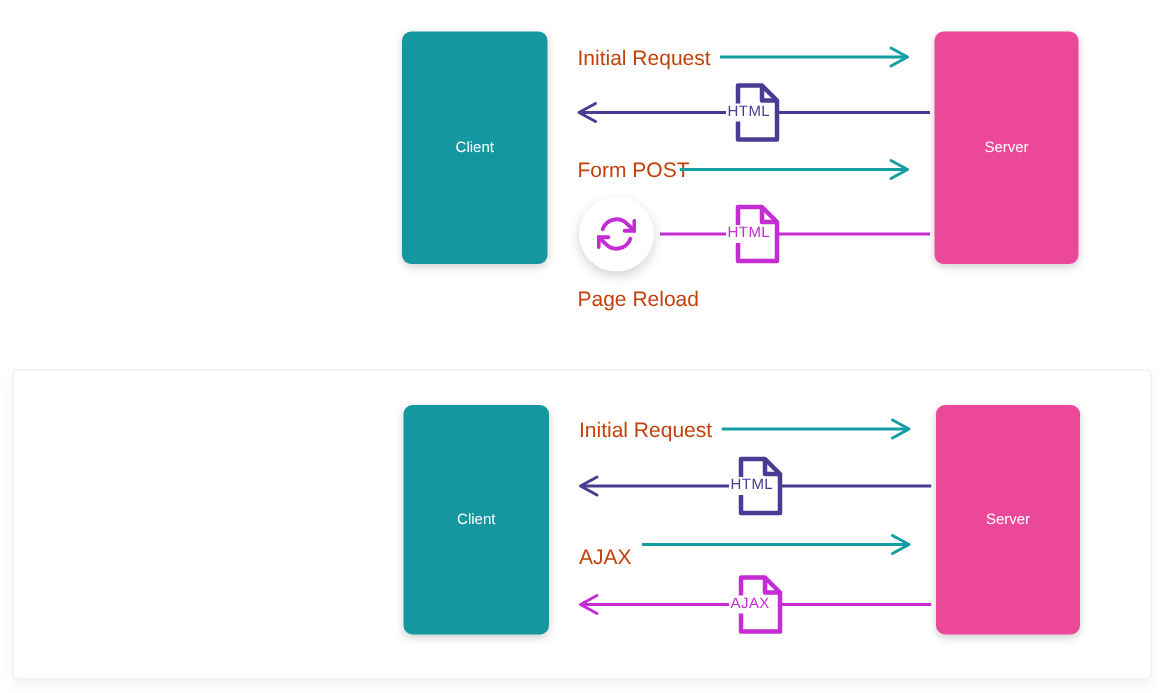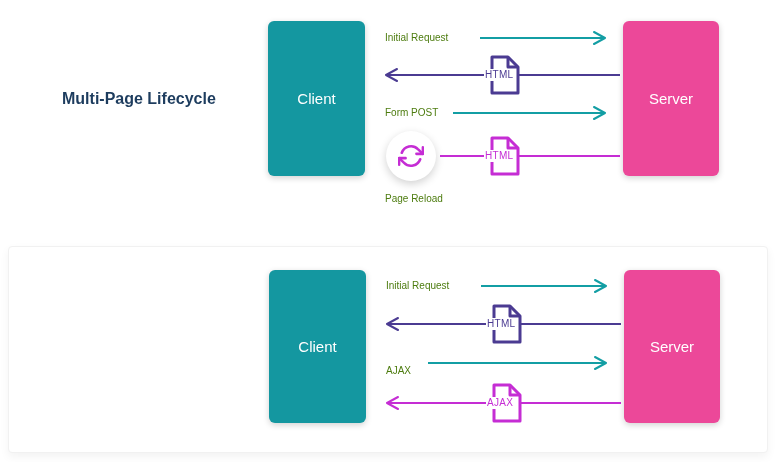--- a/index.html
+++ b/index.html
@@ -12,28 +12,28 @@
   .panel-card {
     left:8px; top:246px; width:758px; height:205px; background:#ffffff;
     border:1px solid #f1f1f1; border-radius:4px;
     box-shadow:0 4px 10px rgba(0,0,0,0.05);
   }
   .title {
     position:absolute; font-size:16px; font-weight:bold; color:#1d3c5e;
     white-space:nowrap;
   }
   .box {
-    position:absolute; border-radius:6px; color:#ffffff; font-size:15px;
+    position:absolute; border-radius:6px; color:#ffffff; font-size:10px;
     display:flex; align-items:center; justify-content:center;
     box-shadow:0 2px 6px rgba(0,0,0,0.18);
   }
   .client-box { background:#1497a0; }
   .server-box { background:#ec4899; }
   .lbl {
-    position:absolute; font-size:10px; color:#4d7c0f; white-space:nowrap;
+    position:absolute; font-size:14px; color:#c2410c; white-space:nowrap;
     line-height:16px;
   }
   .arrow { position:absolute; display:block; }
   .doc-icon { position:absolute; width:32px; height:40px; }
   .doc-badge {
     position:absolute; left:-5px; top:14px; background:#ffffff;
     font-size:10px; font-weight:normal; letter-spacing:0.3px; padding:0 1px;
     line-height:12px;
   }
   .c-purple { color:#4b3b92; }
@@ -42,21 +42,20 @@
     position:absolute; width:50px; height:50px; border-radius:50%;
     background:#ffffff; box-shadow:0 3px 8px rgba(0,0,0,0.18);
     display:flex; align-items:center; justify-content:center;
   }
 </style>
 </head>
 <body>
 
 <div class="panel panel-top">
 
-  <div class="title" style="left:62px; top:90px;">Multi-Page Lifecycle</div>
 
   <div class="box client-box" style="left:268px; top:21px; width:97px; height:155px;">
     <span>Client</span>
   </div>
 
   <div class="box server-box" style="left:623px; top:21px; width:96px; height:155px;">
     <span>Server</span>
   </div>
 
   <div class="lbl" style="left:385px; top:30px;">Initial Request</div>

